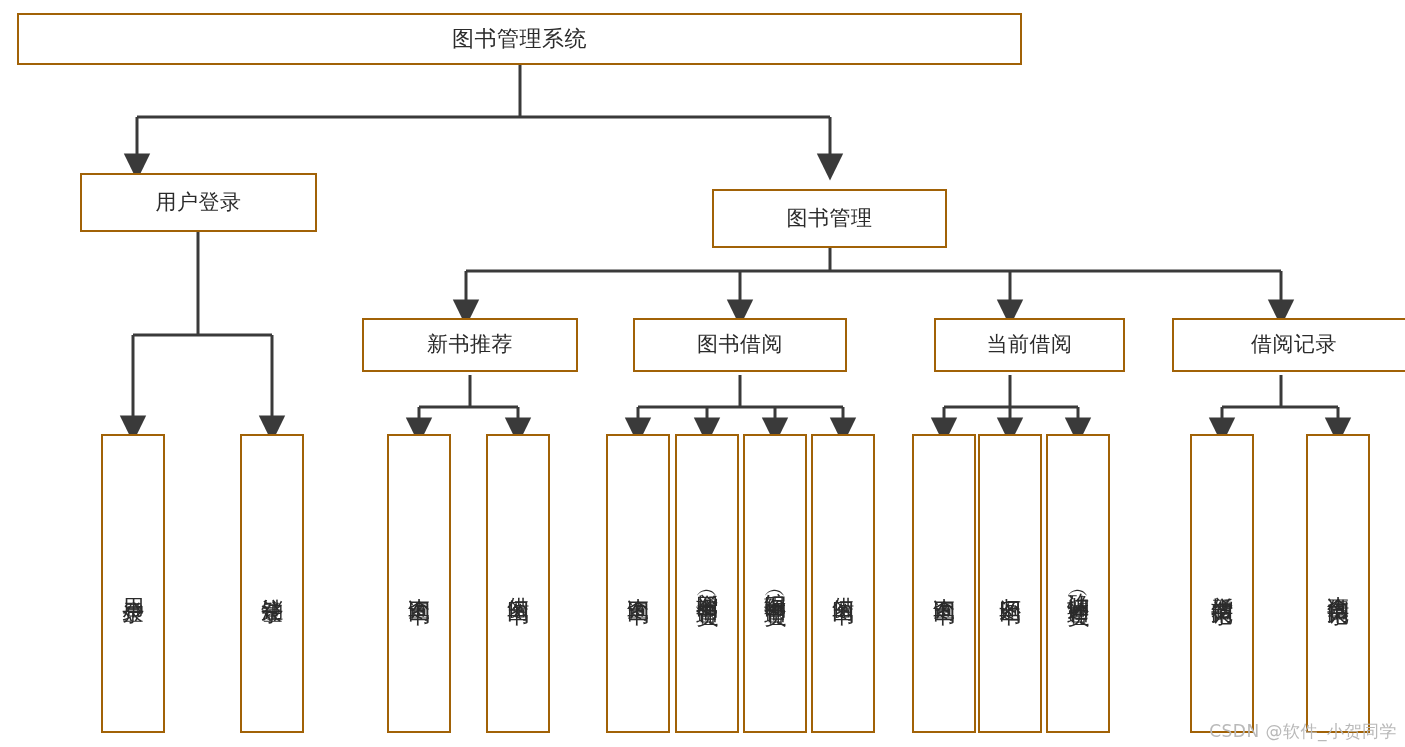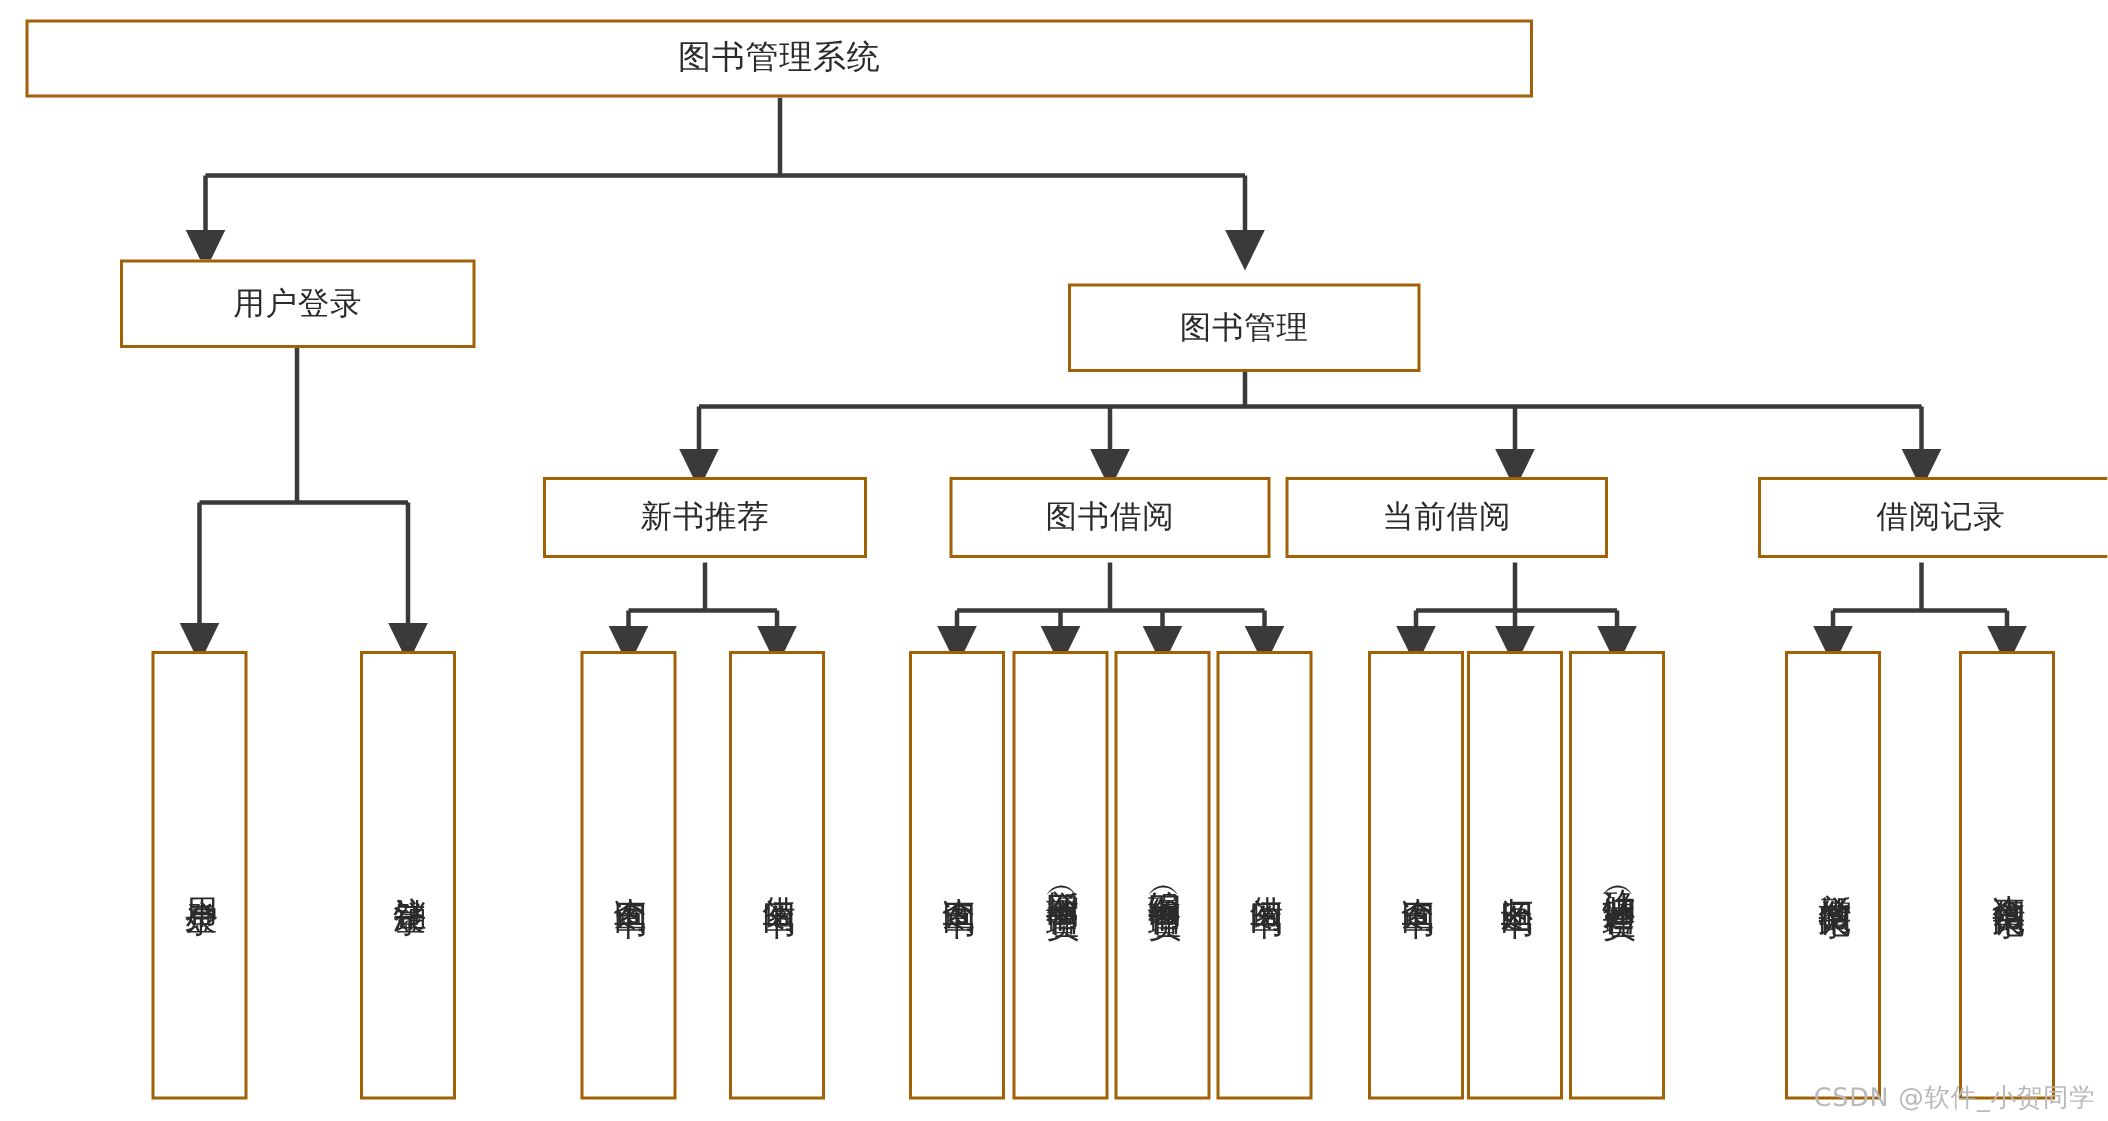--- a/index.html
+++ b/index.html
@@ -119,21 +119,21 @@
     </g>
   </svg>
 
   <div class="node horizontal root" style="left:17px; top:13px; width:1005px; height:52px;">图书管理系统</div>
 
   <div class="node horizontal" style="left:80px; top:173px; width:237px; height:59px;">用户登录</div>
   <div class="node horizontal" style="left:712px; top:173px; width:235px; height:59px;margin-top:16px;">图书管理</div>
 
   <div class="node horizontal" style="left:633px; top:318px; width:214px; height:54px;">图书借阅</div>
   <div class="node horizontal" style="left:362px; top:318px; width:216px; height:54px;">新书推荐</div>
-  <div class="node horizontal" style="left:857px; top:318px; width:215px; height:54px;font-family:Liberation Serif, serif;">当前借阅</div>
+  <div class="node horizontal" style="left:934px; top:318px; width:191px; height:54px;font-family:Liberation Serif, serif;">当前借阅</div>
   <div class="node horizontal" style="left:1172px; top:318px; width:244px; height:54px;">借阅记录</div>
 
   <div class="node vertical" style="left:101px; top:434px; width:64px; height:299px;">用户登录</div>
   <div class="node vertical" style="left:240px; top:434px; width:64px; height:299px;">注销登录</div>
 
   <div class="node vertical" style="left:387px; top:434px; width:64px; height:299px;">查询图书</div>
   <div class="node vertical" style="left:486px; top:434px; width:64px; height:299px;">借阅图书</div>
 
   <div class="node vertical" style="left:606px; top:434px; width:64px; height:299px;">查询图书</div>
   <div class="node vertical" style="left:675px; top:434px; width:64px; height:299px;">新增图书（管理员）</div>

